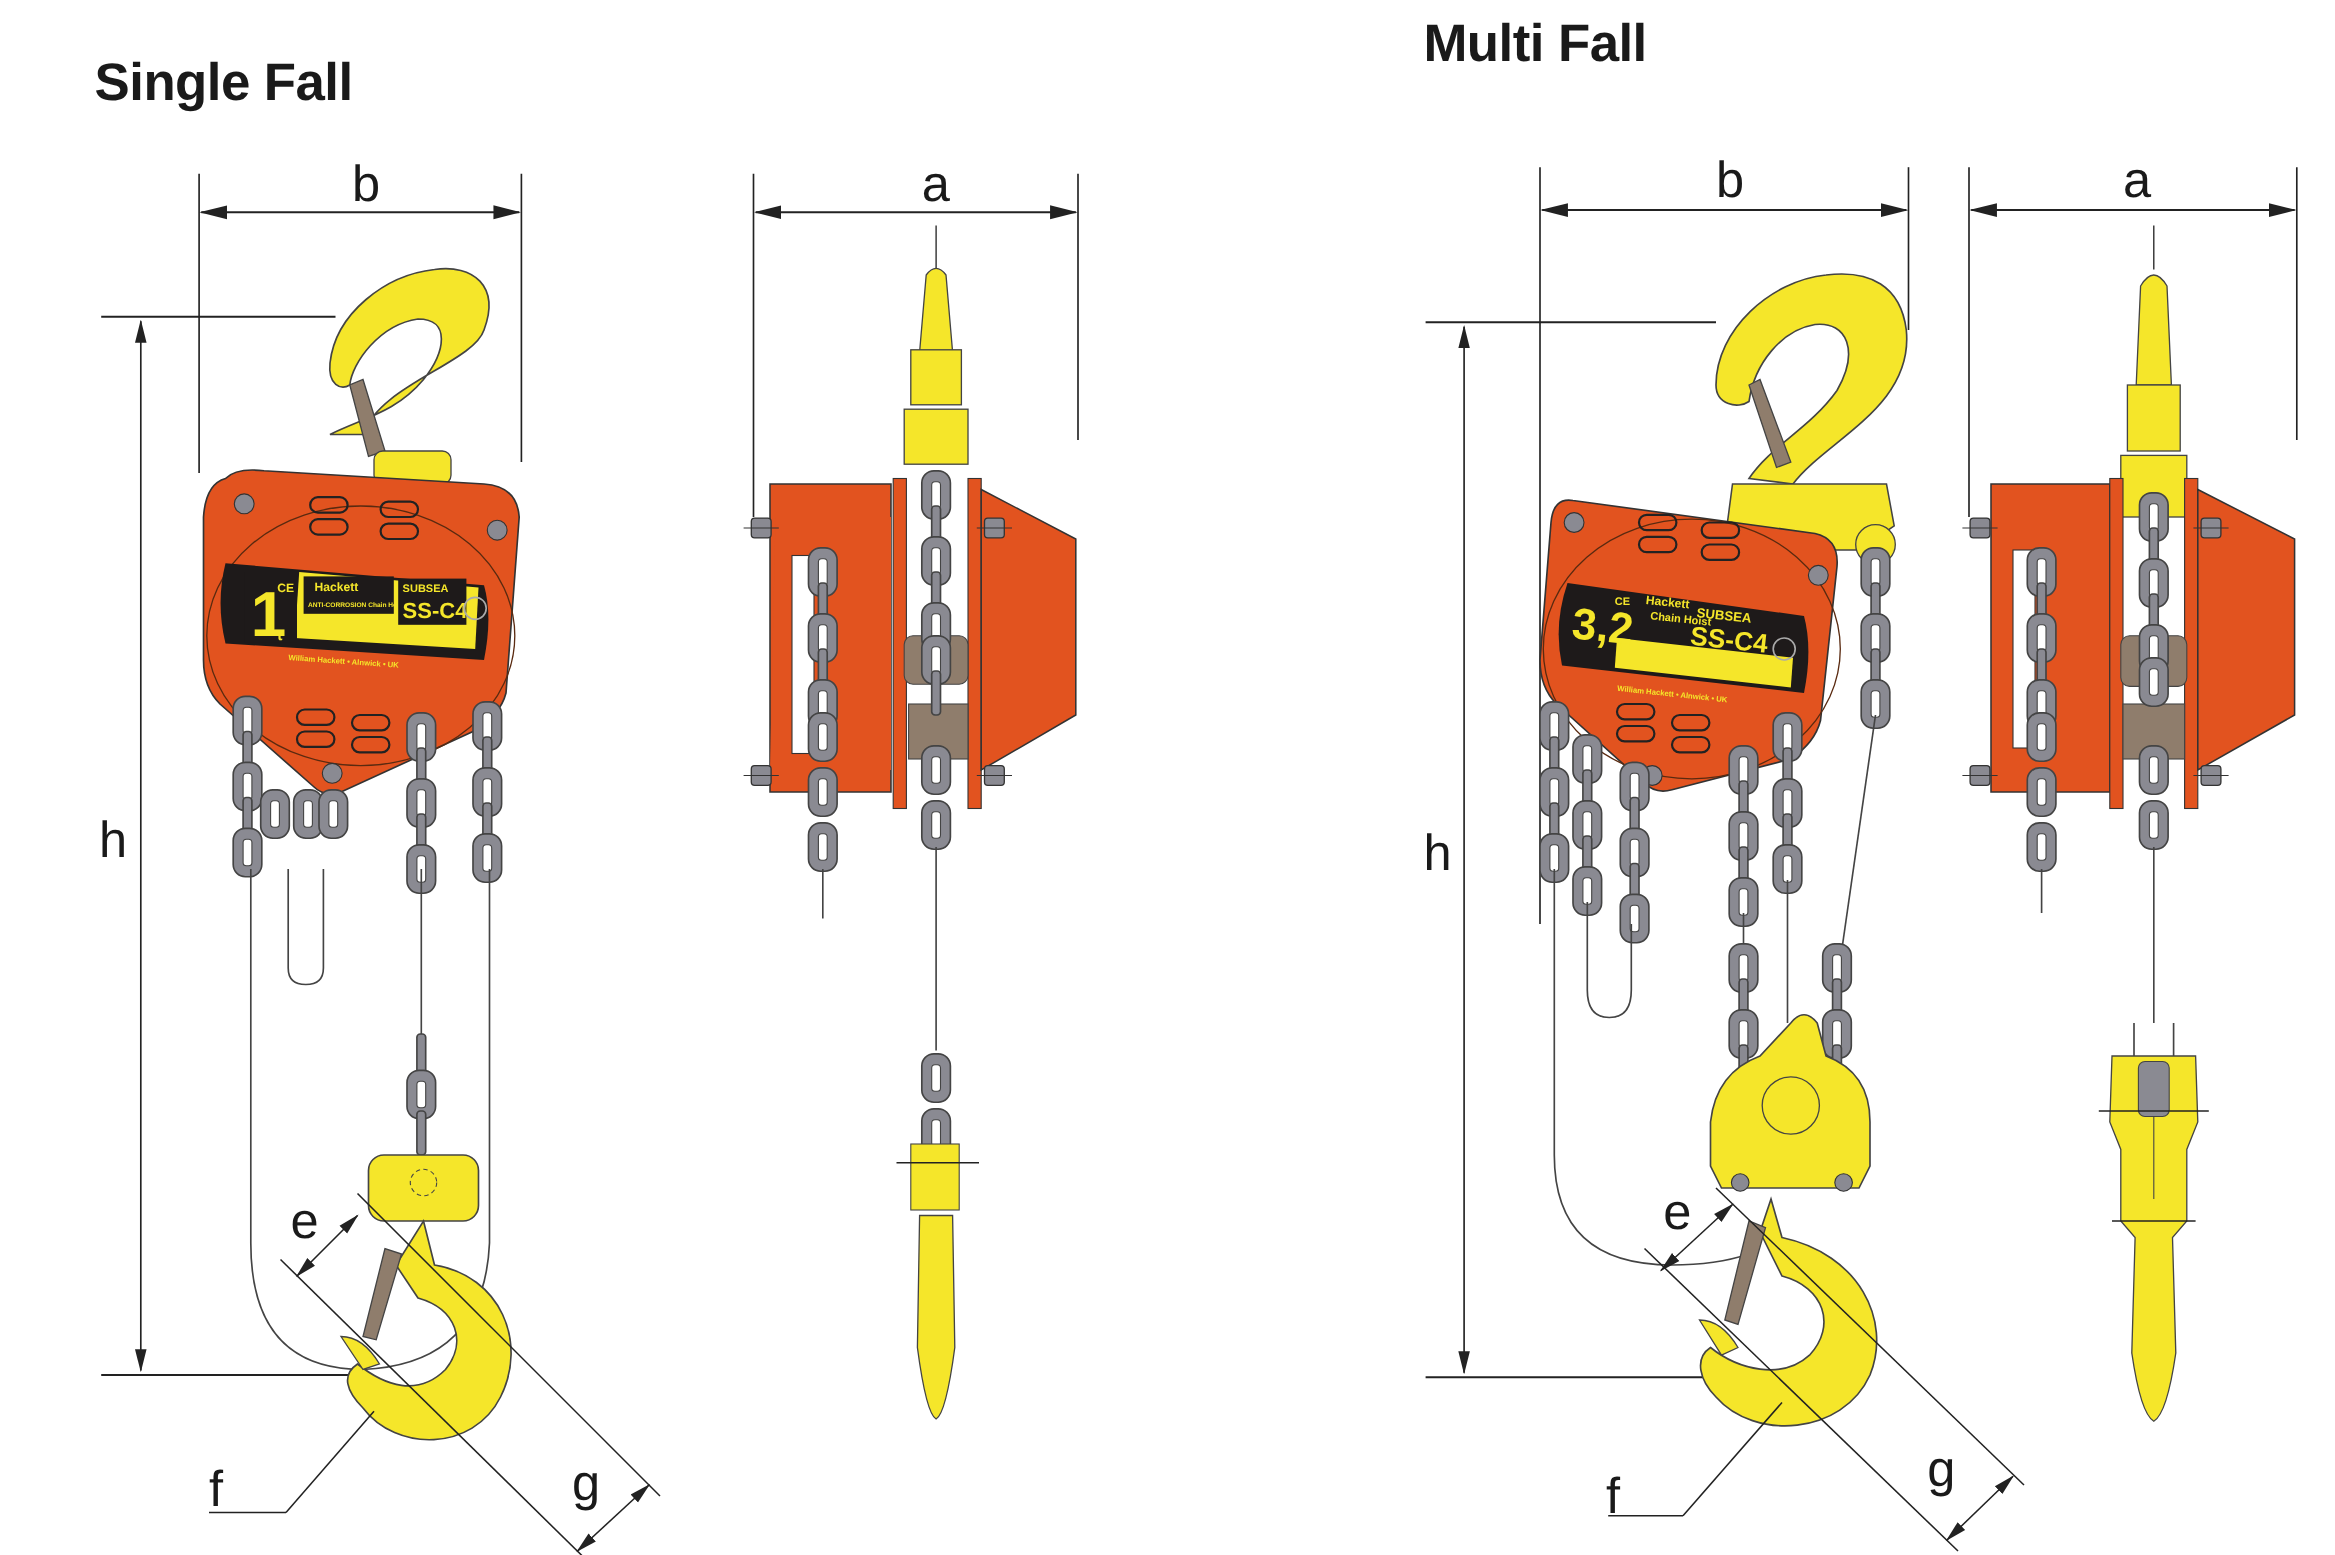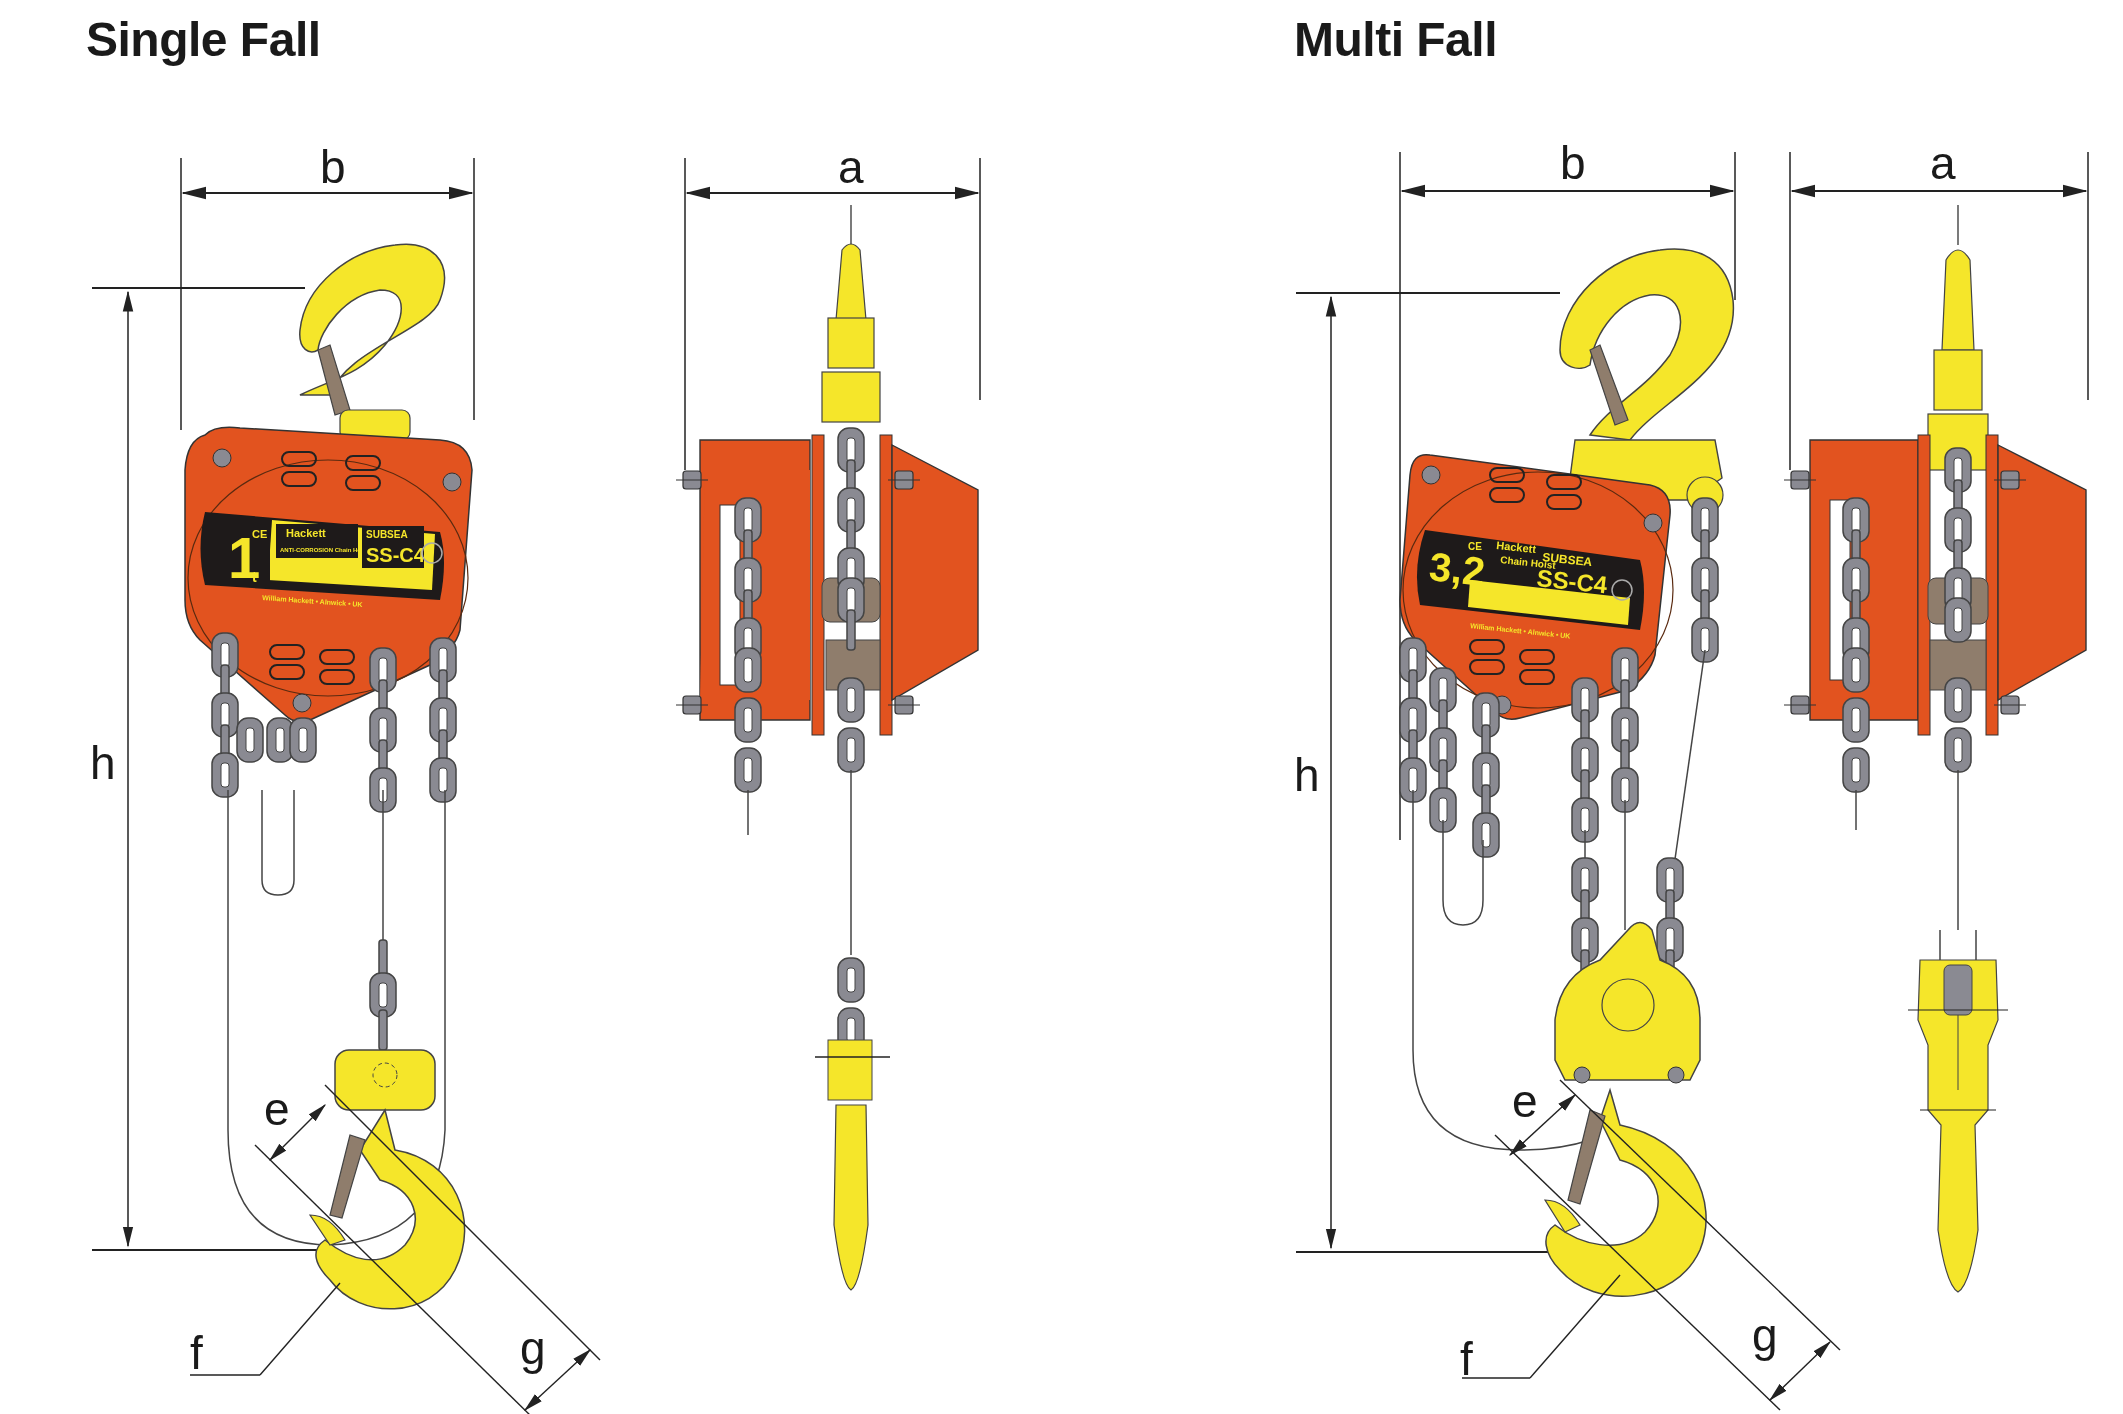--- a/index.html
+++ b/index.html
@@ -5,21 +5,21 @@
   html, body { margin:0; padding:0; background:#ffffff; }
   body { width:2123px; height:1414px; position:relative; overflow:hidden; font-family:"Liberation Sans", sans-serif; }
   .title { position:absolute; top:12px; font-size:48px; font-weight:bold; color:#1a1a1a; letter-spacing:-0.5px; font-family:"Liberation Sans", sans-serif; }
   .dimlbl { position:absolute; font-size:46px; color:#1a1a1a; font-family:"Liberation Sans", sans-serif; line-height:1; }
   svg.stage { position:absolute; left:0; top:0; }
   .plate-text { font-family:"Liberation Sans", sans-serif; font-weight:bold; }
 </style>
 </head>
 <body>
 
-<div class="title" style="left:86px;">Single Fall</div>
+<div class="title" style="left:86px;margin-top:36px;">Single Fall</div>
 <div class="title" style="left:1294px;">Multi Fall</div>
 
 <div class="dimlbl" style="left:320px; top:144px;">b</div>
 <div class="dimlbl" style="left:838px; top:144px;">a</div>
 <div class="dimlbl" style="left:90px; top:740px;">h</div>
 <div class="dimlbl" style="left:264px; top:1086px;">e</div>
 <div class="dimlbl" style="left:190px; top:1330px;">f</div>
 <div class="dimlbl" style="left:520px; top:1325px;">g</div>
 
 <div class="dimlbl" style="left:1560px; top:140px;">b</div>

